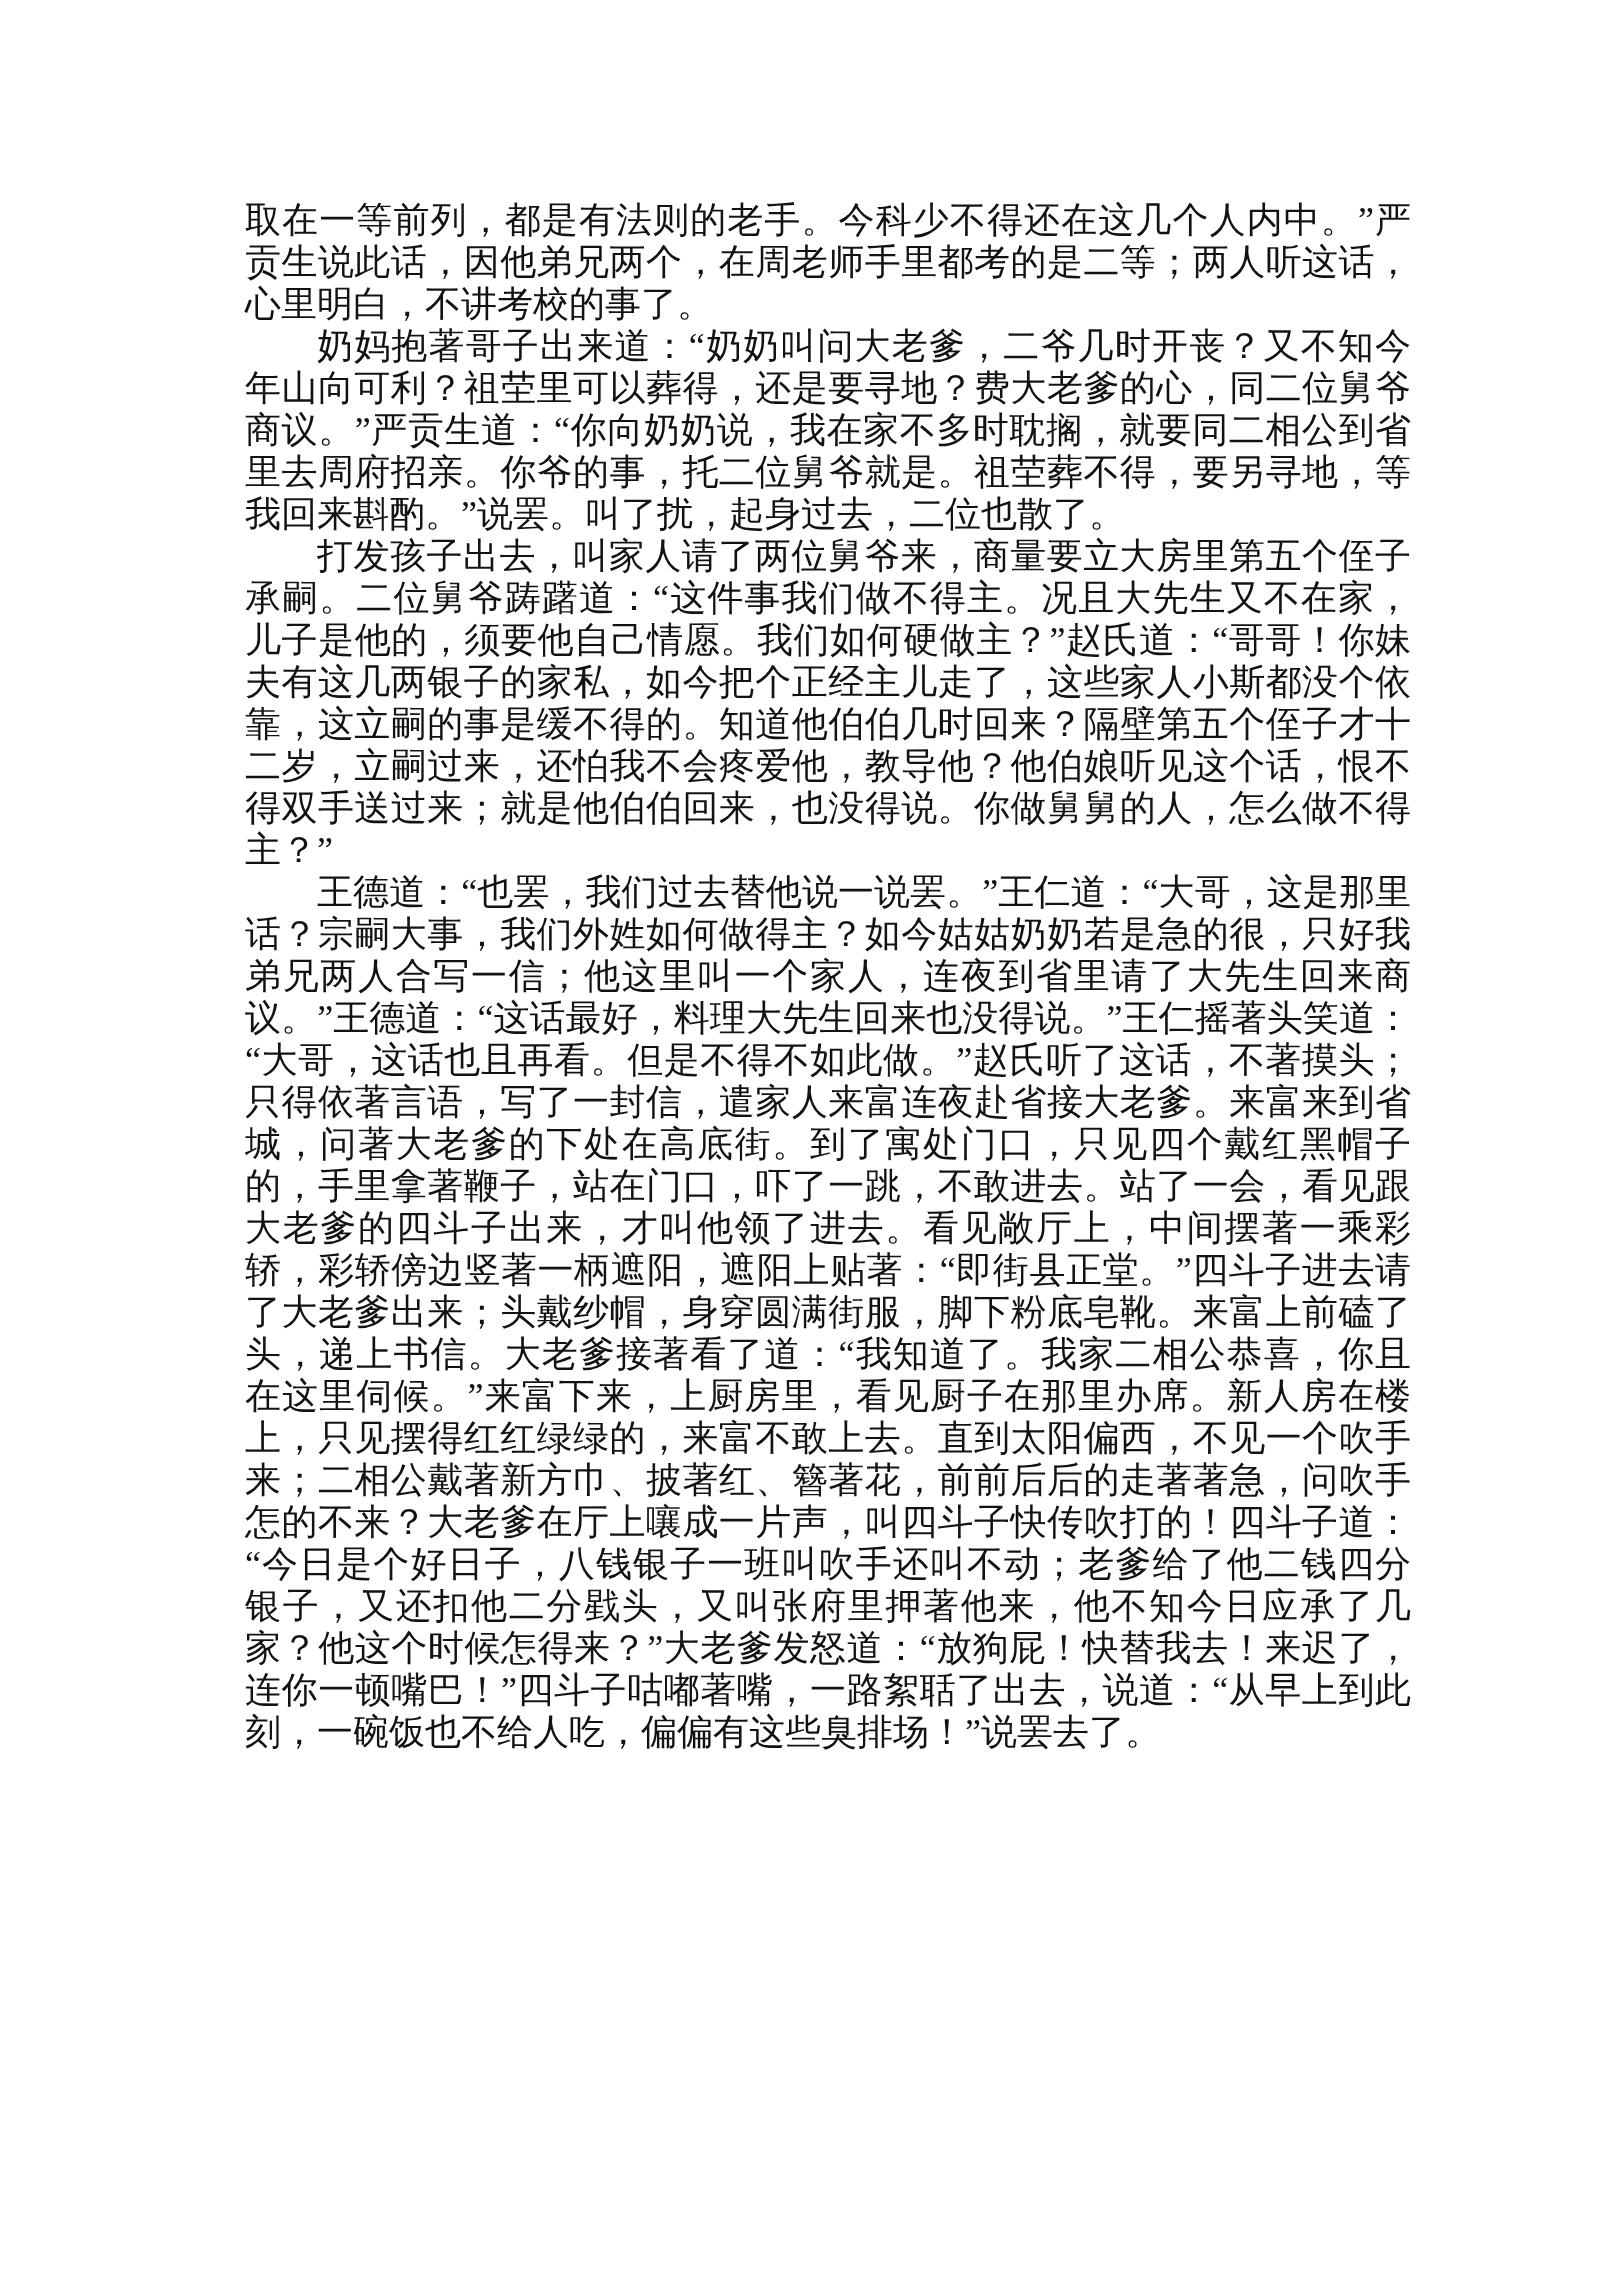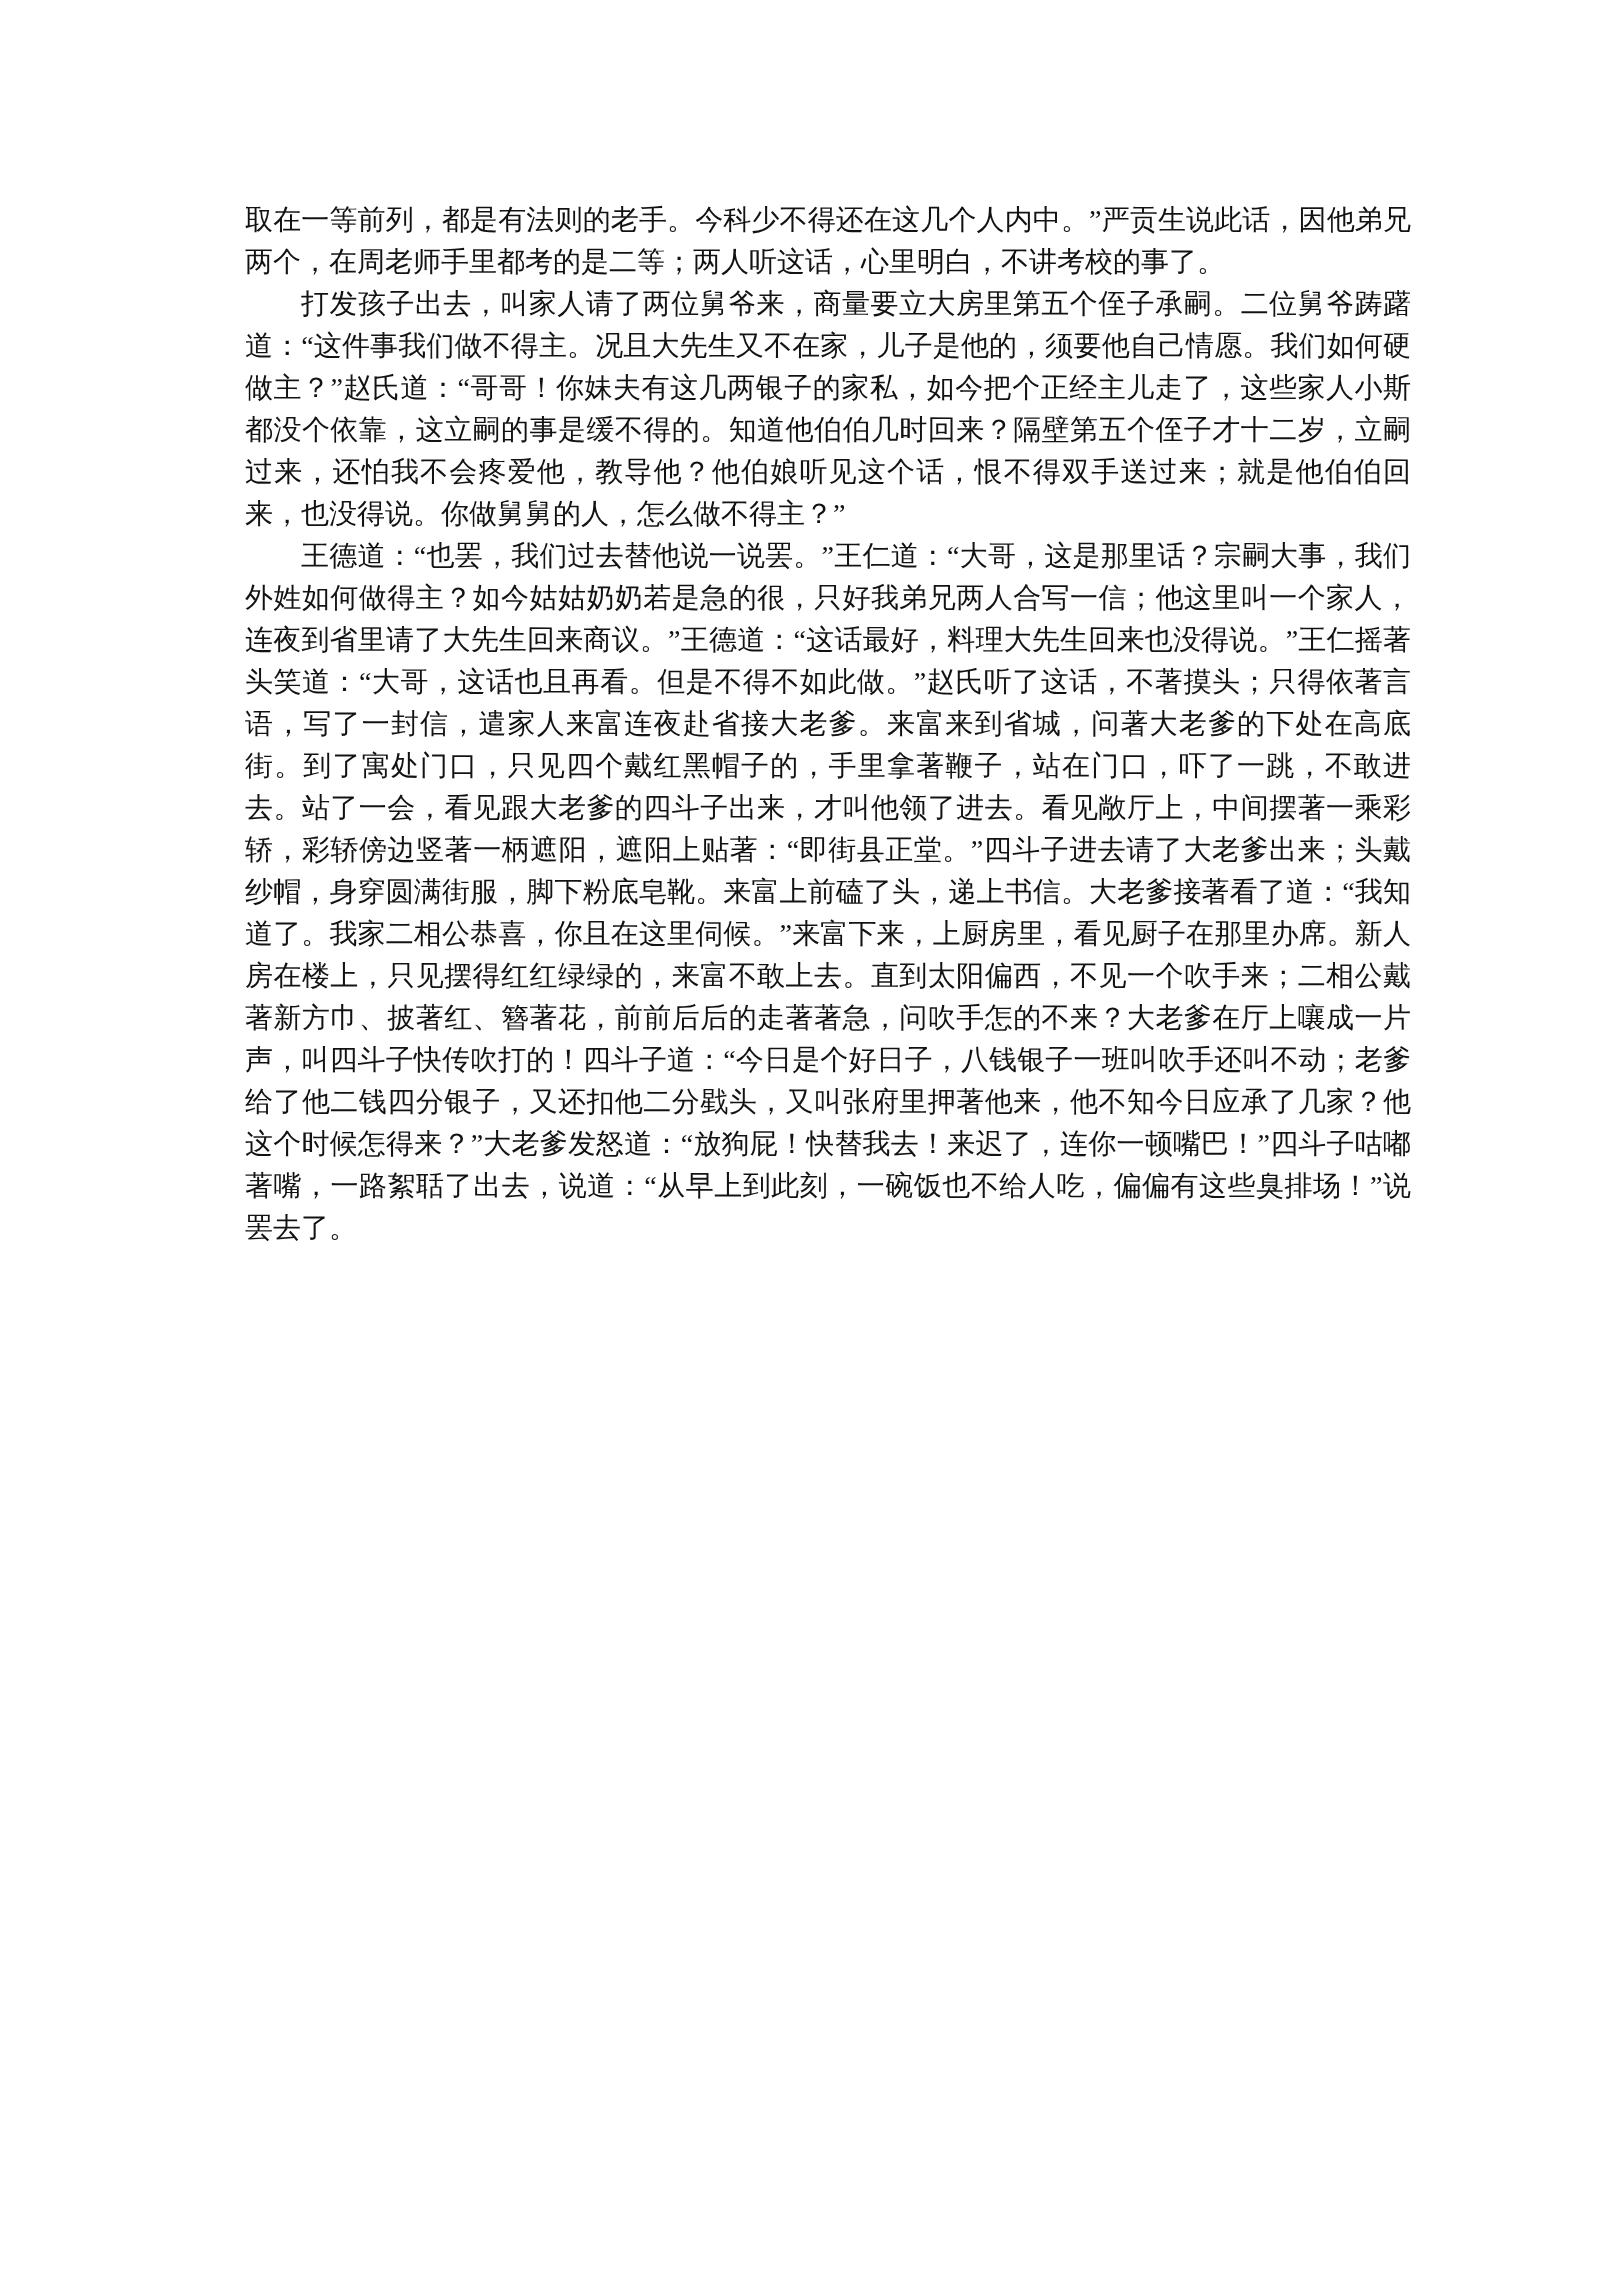--- a/index.html
+++ b/index.html
@@ -13,21 +13,21 @@
     height: 2292px;
     background: #ffffff;
     overflow: hidden;
   }
   .text-body {
     position: absolute;
     left: 245px;
     top: 199px;
     width: 1166px;
     font-family: "Liberation Serif", "DejaVu Serif", serif;
-    font-size: 28px;
+    font-size: 36px;
     line-height: 42px;
     color: #121212;
     text-align: justify;
     letter-spacing: 0;
   }
   .text-body p {
     margin: 0;
     padding: 0;
     word-break: break-all;
     overflow-wrap: anywhere;
@@ -35,17 +35,18 @@
   .text-body p.indent {
     text-indent: 2em;
   }
 </style>
 </head>
 <body>
 
 <div class="page">
   <div class="text-body">
       <p class="">取在一等前列，都是有法则的老手。今科少不得还在这几个人内中。”严贡生说此话，因他弟兄两个，在周老师手里都考的是二等；两人听这话，心里明白，不讲考校的事了。</p>
+      <p class="indent">奶妈抱著哥子出来道：“奶奶叫问大老爹，二爷几时开丧？又不知今年山向可利？祖茔里可以葬得，还是要寻地？费大老爹的心，同二位舅爷商议。”严贡生道：“你向奶奶说，我在家不多时耽搁，就要同二相公到省里去周府招亲。你爷的事，托二位舅爷就是。祖茔葬不得，要另寻地，等我回来斟酌。”说罢。叫了扰，起身过去，二位也散了。</p>
       <p class="indent">打发孩子出去，叫家人请了两位舅爷来，商量要立大房里第五个侄子承嗣。二位舅爷踌躇道：“这件事我们做不得主。况且大先生又不在家，儿子是他的，须要他自己情愿。我们如何硬做主？”赵氏道：“哥哥！你妹夫有这几两银子的家私，如今把个正经主儿走了，这些家人小斯都没个依靠，这立嗣的事是缓不得的。知道他伯伯几时回来？隔壁第五个侄子才十二岁，立嗣过来，还怕我不会疼爱他，教导他？他伯娘听见这个话，恨不得双手送过来；就是他伯伯回来，也没得说。你做舅舅的人，怎么做不得主？”</p>
       <p class="indent">王德道：“也罢，我们过去替他说一说罢。”王仁道：“大哥，这是那里话？宗嗣大事，我们外姓如何做得主？如今姑姑奶奶若是急的很，只好我弟兄两人合写一信；他这里叫一个家人，连夜到省里请了大先生回来商议。”王德道：“这话最好，料理大先生回来也没得说。”王仁摇著头笑道：“大哥，这话也且再看。但是不得不如此做。”赵氏听了这话，不著摸头；只得依著言语，写了一封信，遣家人来富连夜赴省接大老爹。来富来到省城，问著大老爹的下处在高底街。到了寓处门口，只见四个戴红黑帽子的，手里拿著鞭子，站在门口，吓了一跳，不敢进去。站了一会，看见跟大老爹的四斗子出来，才叫他领了进去。看见敞厅上，中间摆著一乘彩轿，彩轿傍边竖著一柄遮阳，遮阳上贴著：“即街县正堂。”四斗子进去请了大老爹出来；头戴纱帽，身穿圆满街服，脚下粉底皂靴。来富上前磕了头，递上书信。大老爹接著看了道：“我知道了。我家二相公恭喜，你且在这里伺候。”来富下来，上厨房里，看见厨子在那里办席。新人房在楼上，只见摆得红红绿绿的，来富不敢上去。直到太阳偏西，不见一个吹手来；二相公戴著新方巾、披著红、簪著花，前前后后的走著著急，问吹手怎的不来？大老爹在厅上嚷成一片声，叫四斗子快传吹打的！四斗子道：“今日是个好日子，八钱银子一班叫吹手还叫不动；老爹给了他二钱四分银子，又还扣他二分戥头，又叫张府里押著他来，他不知今日应承了几家？他这个时候怎得来？”大老爹发怒道：“放狗屁！快替我去！来迟了，连你一顿嘴巴！”四斗子咕嘟著嘴，一路絮聒了出去，说道：“从早上到此刻，一碗饭也不给人吃，偏偏有这些臭排场！”说罢去了。</p>
     </div>
 </div>
 
 
 </body></html>

